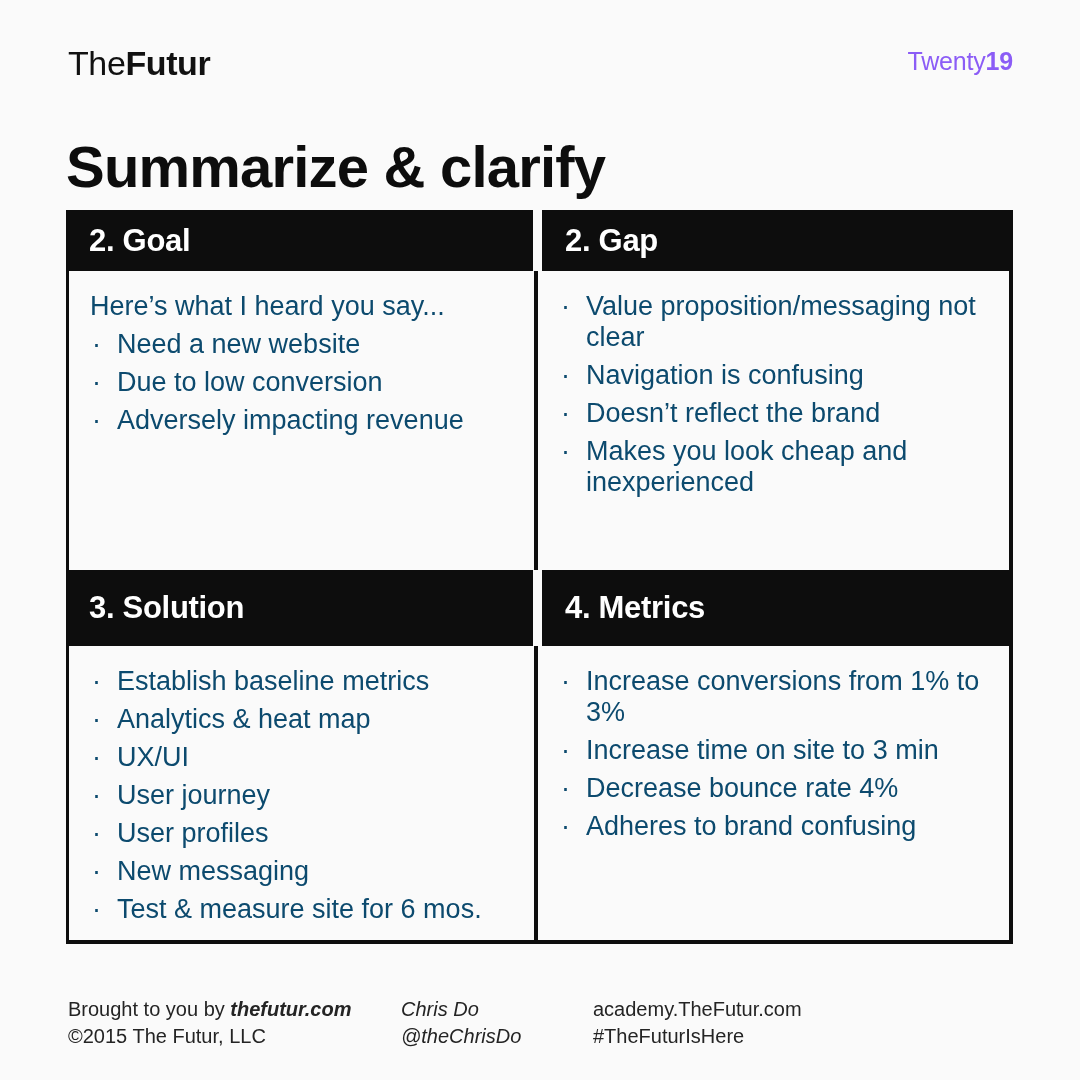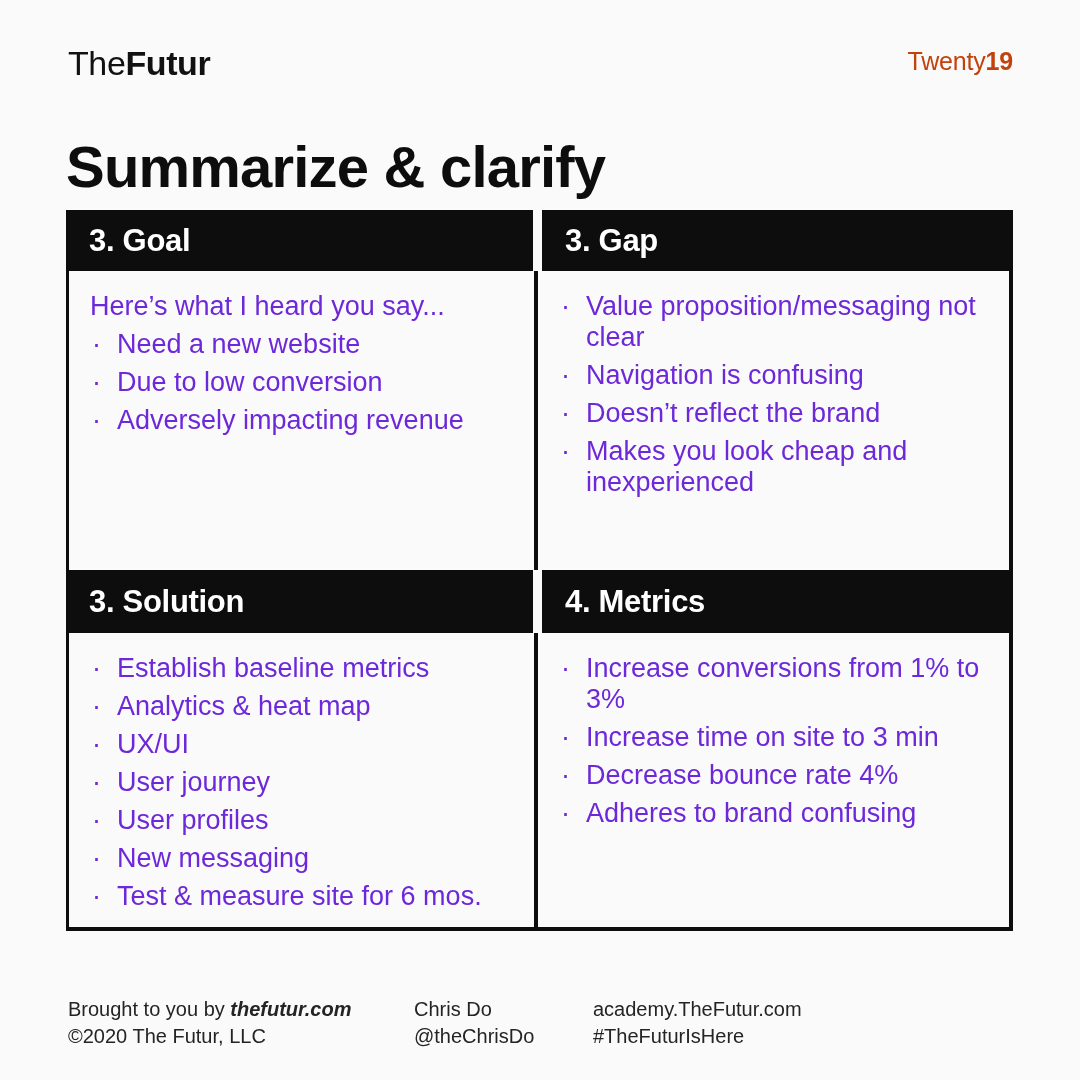--- a/index.html
+++ b/index.html
@@ -24,21 +24,21 @@
     font-size: 34px;
     letter-spacing: -0.4px;
     color: #111;
   }
   .logo b { font-weight: 700; }
   .year {
     position: absolute;
     right: 67px; top: 47px;
     font-size: 25px;
     letter-spacing: -0.2px;
-    color: #c2410c;
+    color: #8b5cf6;
   }
   .year b { font-weight: 700; }
 
   
   .title {
     position: absolute;
     left: 66px; top: 138px;
     font-size: 58px;
     font-weight: 700;
     letter-spacing: -0.8px;
@@ -47,42 +47,42 @@
   }
 
   
   .matrix {
     position: absolute;
     left: 66px; top: 210px;
     width: 947px;
   }
   .hrow { display: grid; grid-template-columns: 472px 475px; }
   .hrow.r1 { height: 61px; }
-  .hrow.r2 { height: 63px; }
+  .hrow.r2 { height: 76px; }
   .hcell {
     background: #0d0d0d;
     color: #ffffff;
     display: flex;
     align-items: center;
     padding-left: 23px;
     font-size: 31px;
     font-weight: 700;
     letter-spacing: -0.3px;
   }
   .hcell.cleft  { margin-right: 5px; }
   .hcell.cright { margin-left: 4px; }
 
   .brow { display: grid; grid-template-columns: 472px 475px; }
   .brow.r1 { height: 299px; }
   .brow.r2 { height: 298px; }
   .bcell {
     padding: 20px 24px 0 21px;
     font-size: 27px;
     line-height: 31px;
-    color: #6d28d9;
+    color: #0c4a6e;
   }
   .bcell.cleft {
     border-left: 3px solid #0d0d0d;
     border-right: 4px solid #0d0d0d;
   }
   .bcell.cright {
     border-right: 4px solid #0d0d0d;
   }
   .brow.r2 .bcell { border-bottom: 4px solid #0d0d0d; }
 
@@ -96,42 +96,42 @@
     flex: 0 0 27px;
     text-align: left;
     padding-left: 2px;
   }
   ul.blist .txt { flex: 1; }
 
   
   .footer { position: absolute; top: 996px; left: 0; width: 1080px; font-size: 20px; line-height: 27px; color: #242424; }
   .fcol { position: absolute; top: 0; white-space: nowrap; }
   .fcol.c1 { left: 68px; }
-  .fcol.c2 { left: 414px; }
+  .fcol.c2 { left: 401px; font-style: italic; }
   .fcol.c3 { left: 593px; }
   .fcol b { font-weight: 700; font-style: italic; }
 </style>
 </head>
 <body>
 
 <div class="canvas">
 
   <div class="logo"><span>The</span><b>Futur</b></div>
   <div class="year"><span>Twenty</span><b>19</b></div>
 
   <h1 class="title">Summarize &amp; clarify</h1>
 
   <section class="matrix">
 
     <div class="hrow r1">
       <div class="hcell cleft">
-          <span>3. Goal</span>
+          <span>2. Goal</span>
         </div>
       <div class="hcell cright">
-          <span>3. Gap</span>
+          <span>2. Gap</span>
         </div>
     </div>
 
     <div class="brow r1">
       <div class="bcell cleft">
         <p class="intro">Here’s what I heard you say...</p>
         <ul class="blist">
 
             <li>
               <span class="dot">·</span>
@@ -248,21 +248,21 @@
             </li>
           </ul>
       </div>
     </div>
 
   </section>
 
   <footer class="footer">
     <div class="fcol c1">
       <div><span>Brought to you by </span><b>thefutur.com</b></div>
-      <div>©2020 The Futur, LLC</div>
+      <div>©2015 The Futur, LLC</div>
     </div>
     <div class="fcol c2">
       <div>Chris Do</div>
       <div>@theChrisDo</div>
     </div>
     <div class="fcol c3">
       <div>academy.TheFutur.com</div>
       <div>#TheFuturIsHere</div>
     </div>
   </footer>

